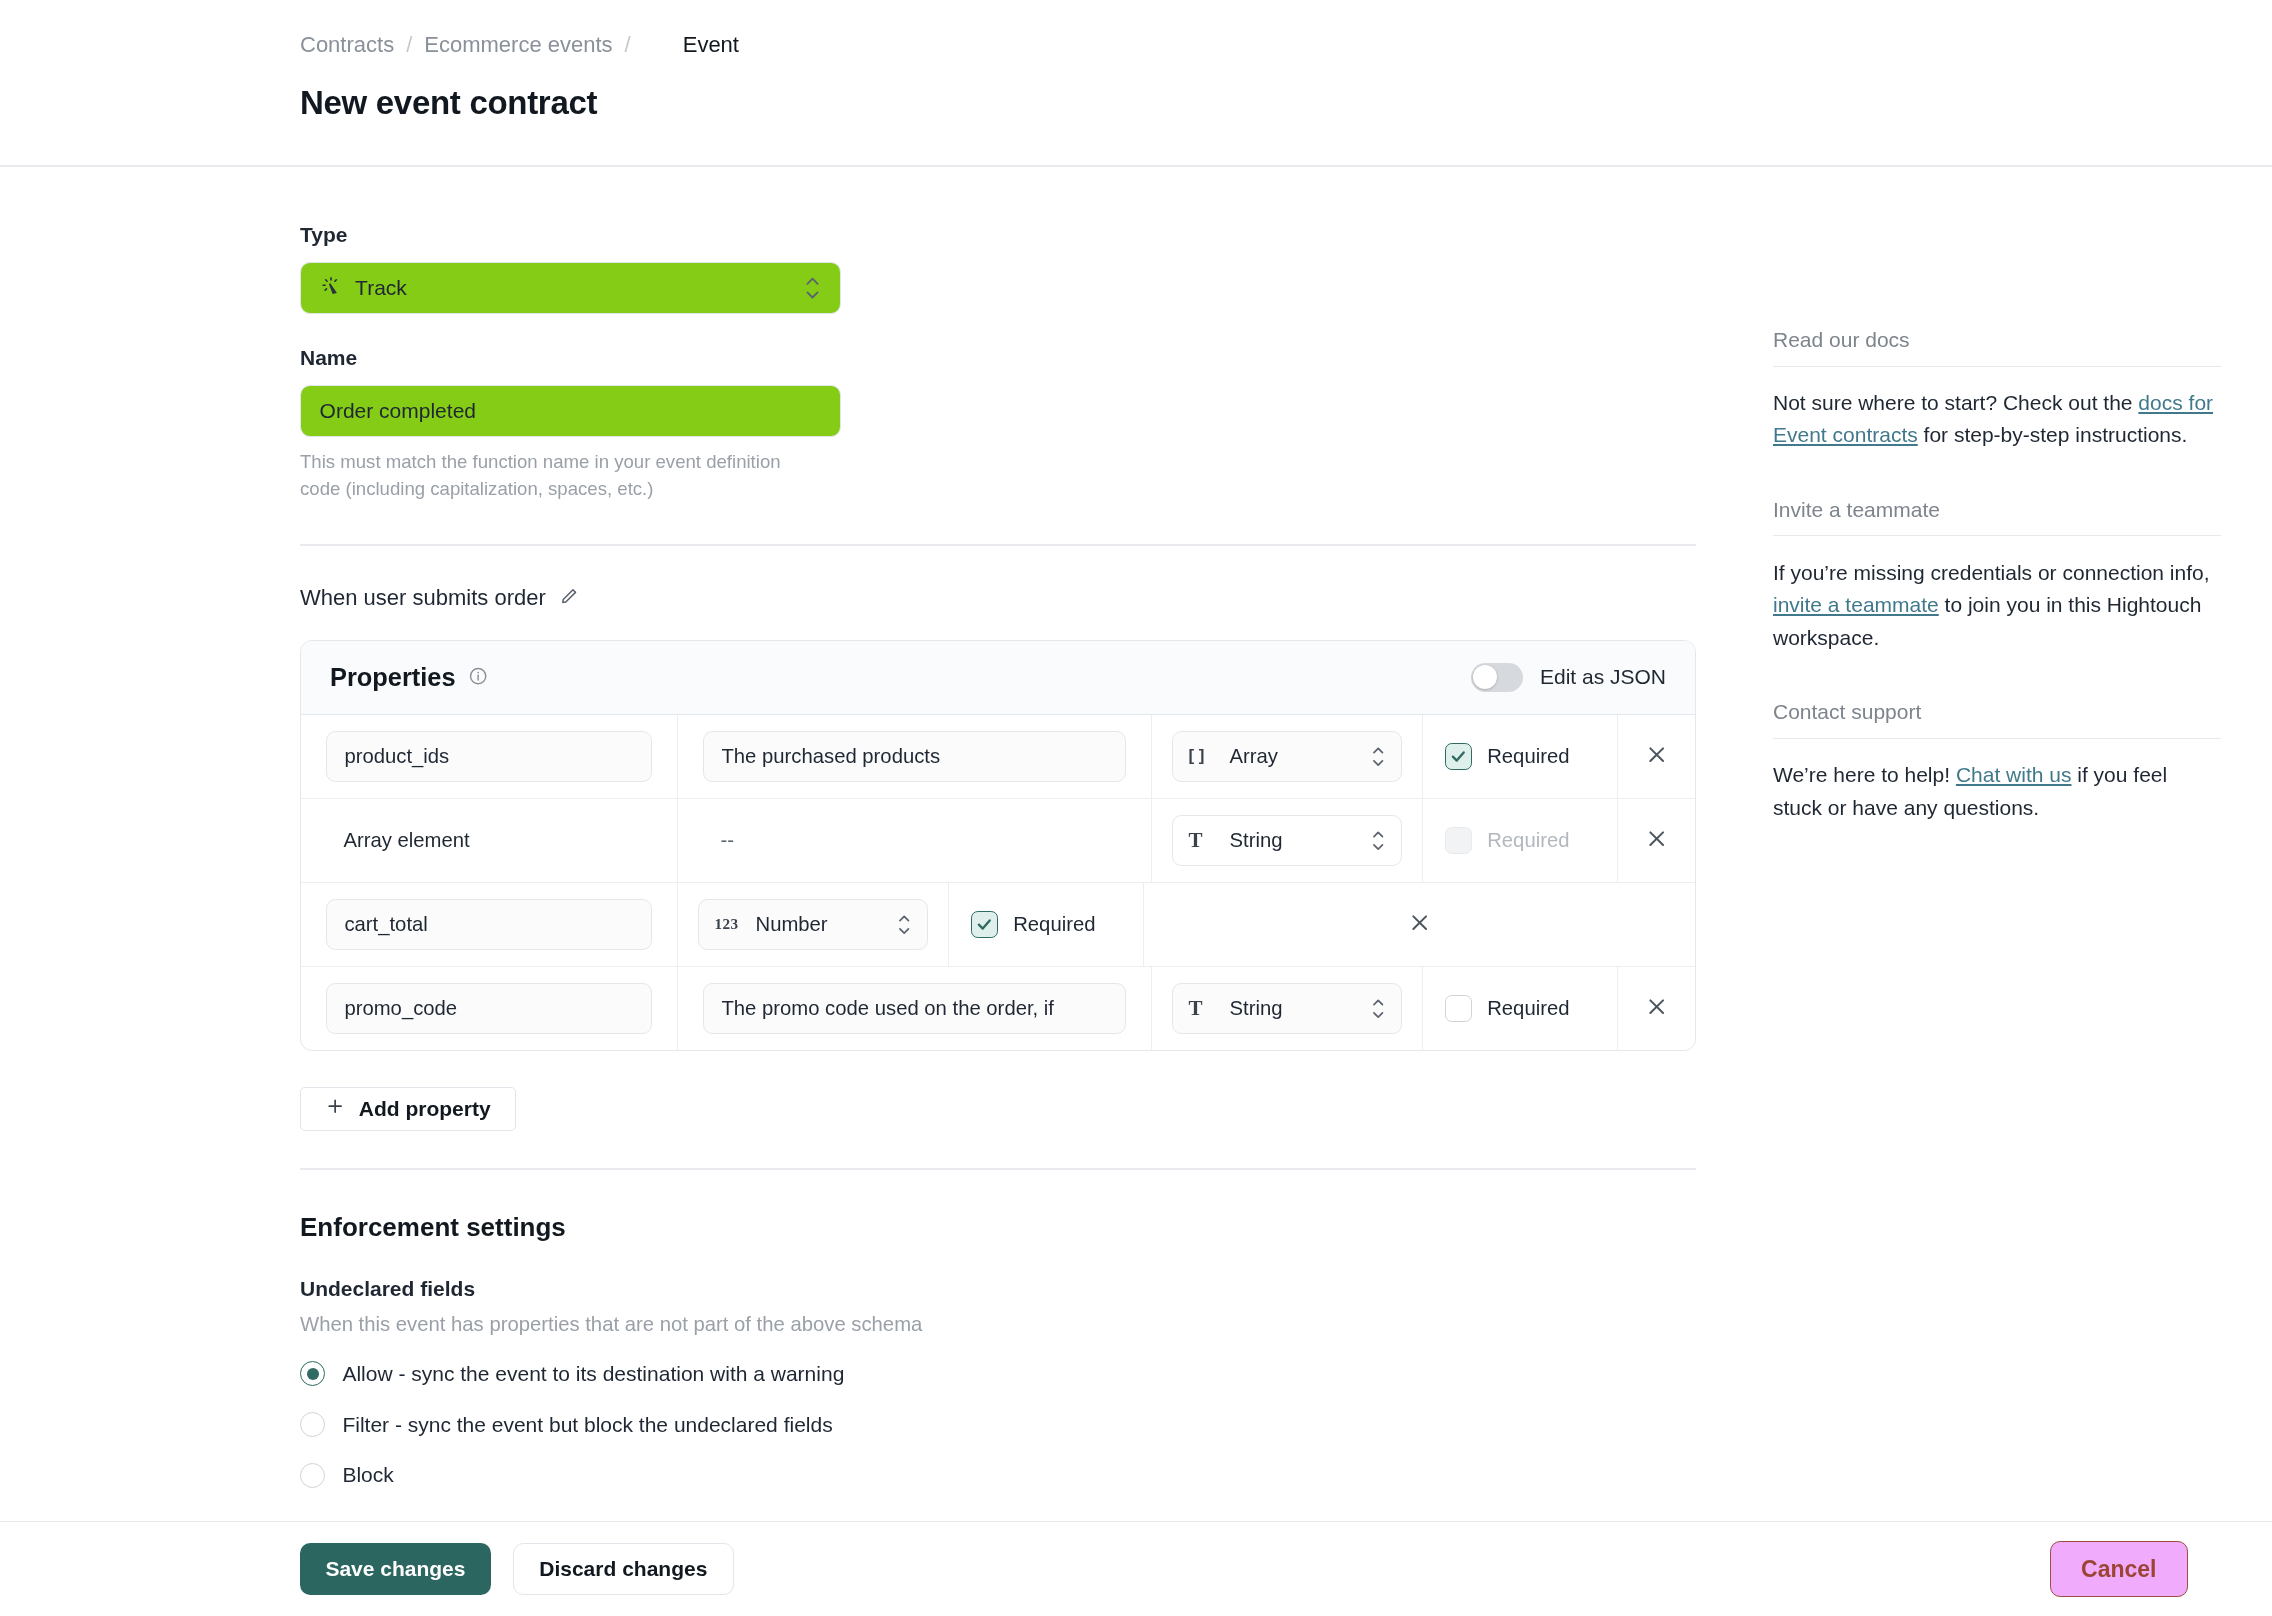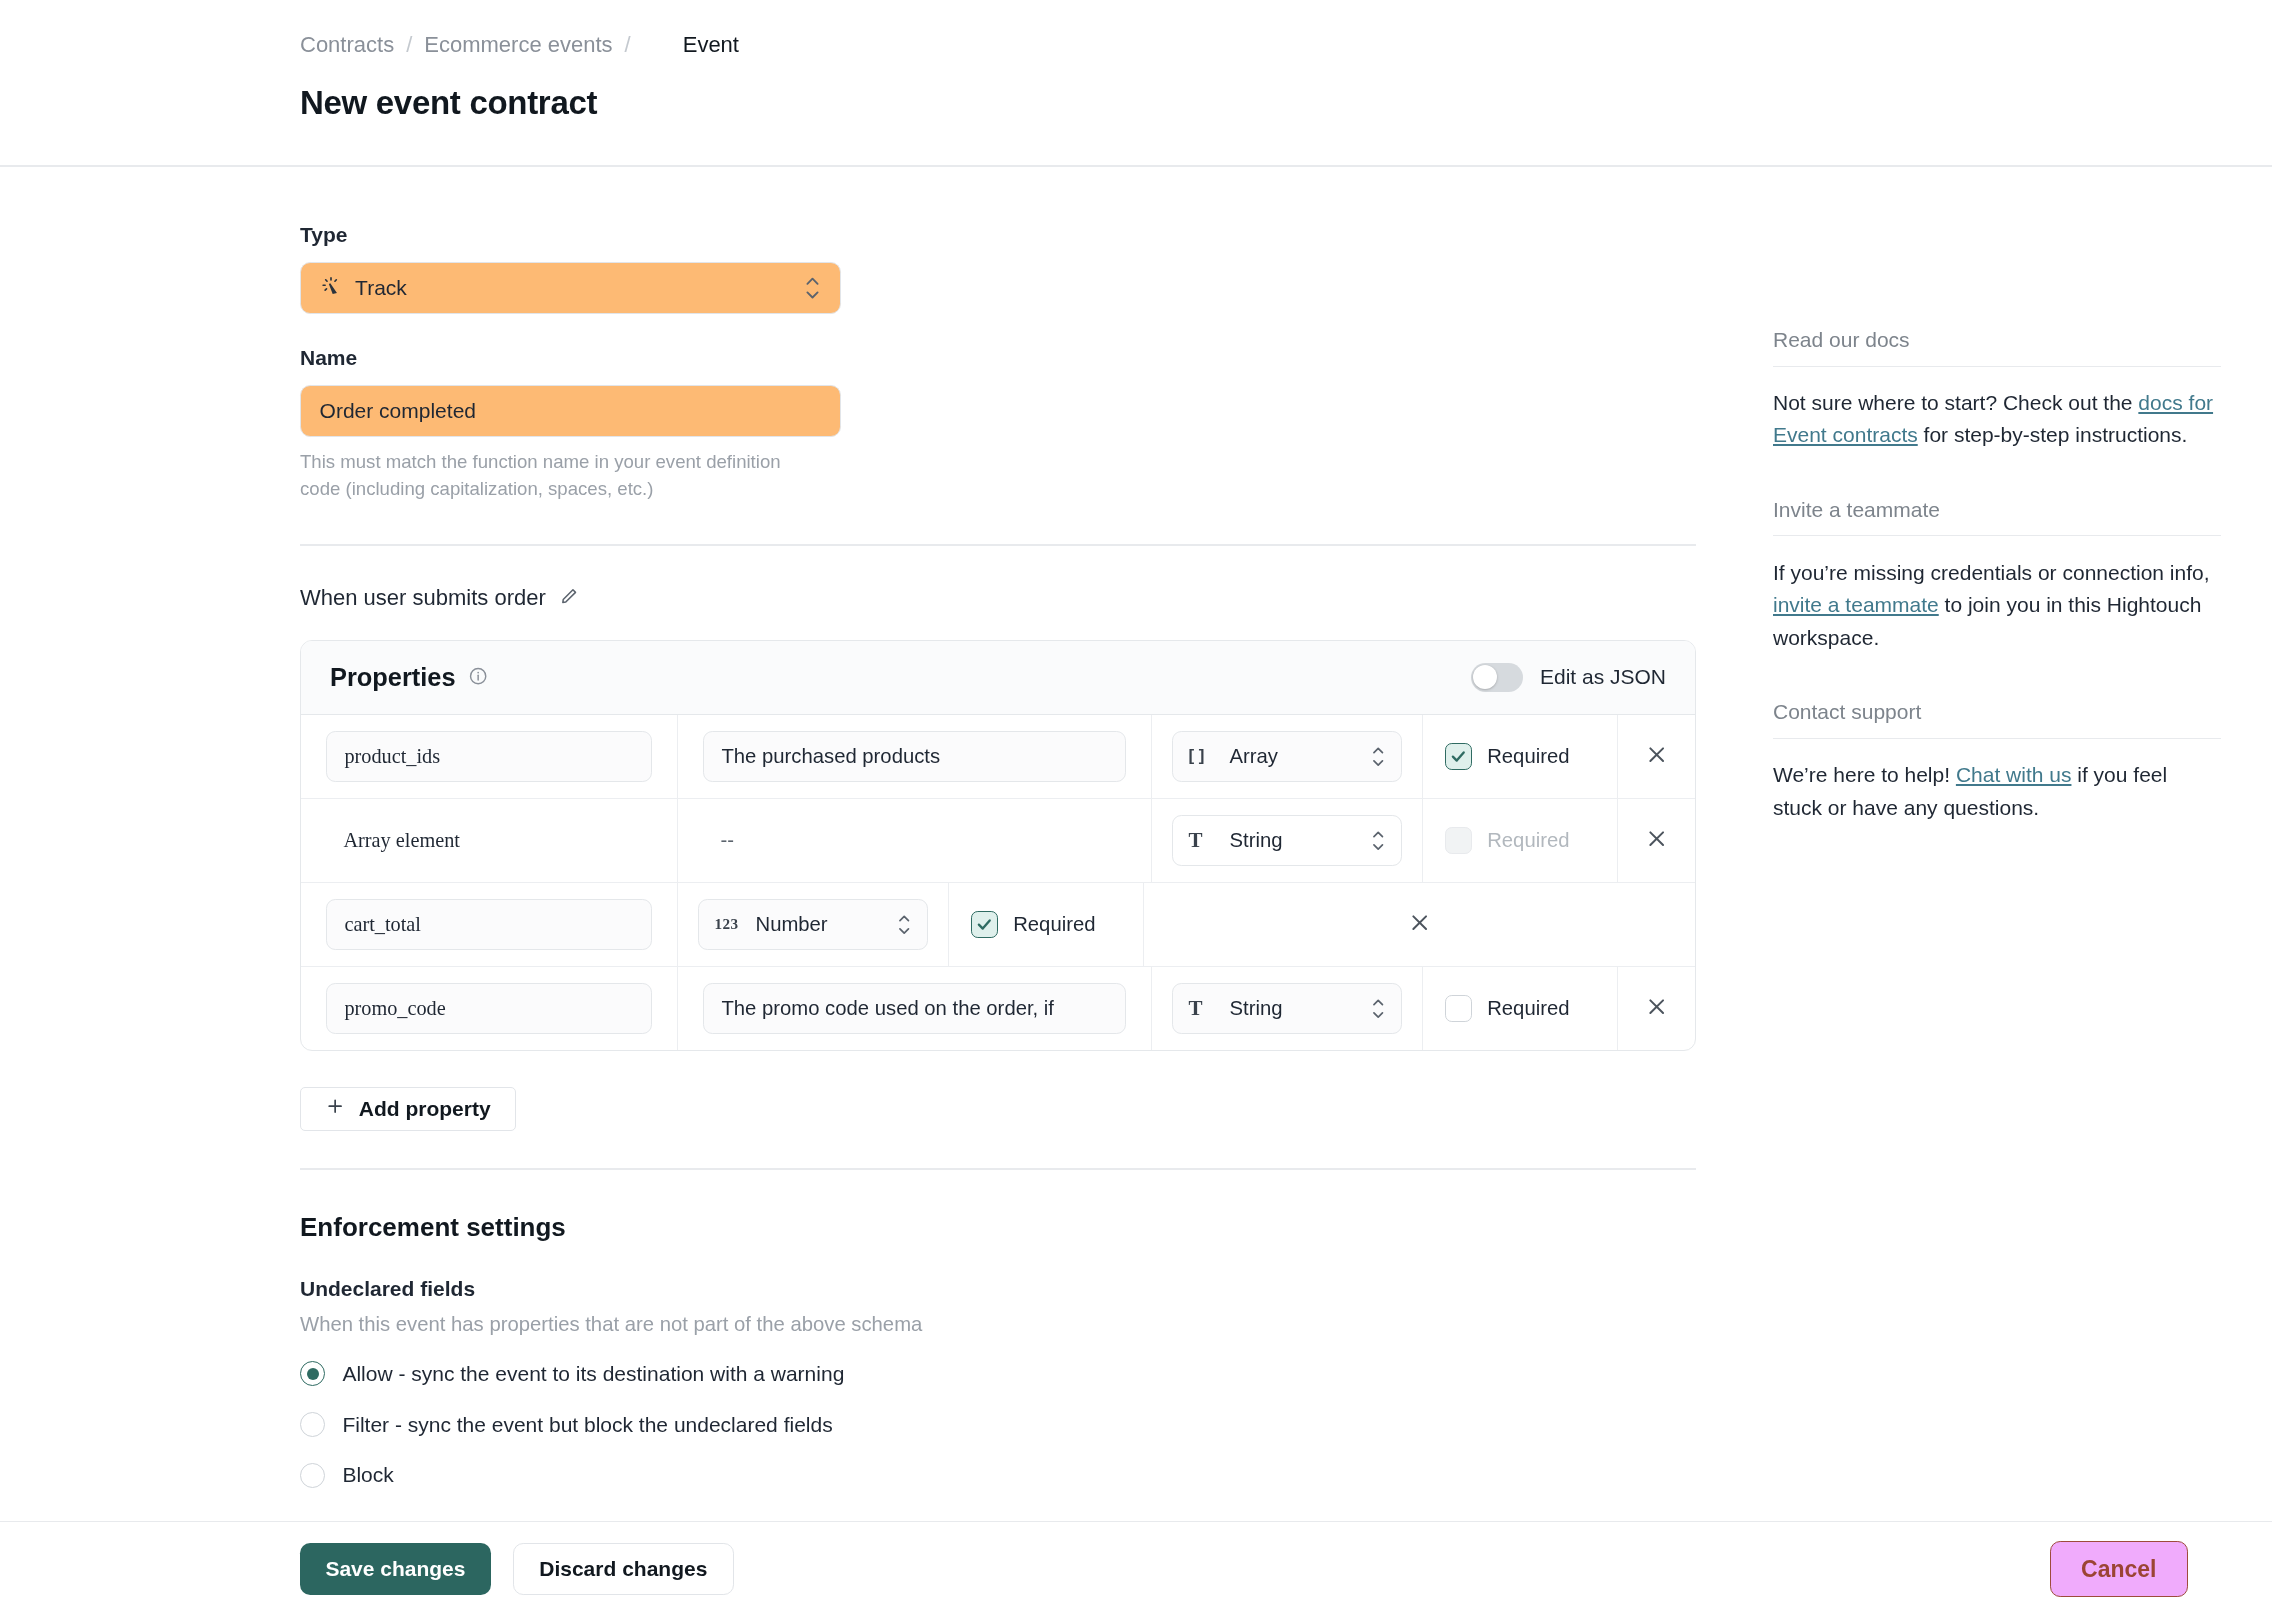--- a/index.html
+++ b/index.html
@@ -24,21 +24,21 @@
   
   .body-wrap { position: absolute; top: 167px; left: 0; width: 2273px; height: 1449px; }
   .main-col { position: absolute; left: 300px; top: 0; width: 1396px; }
   .side-col { position: absolute; left: 1773px; top: 161px; width: 448px; }
 
   
   .field-label { font-size: 21px; font-weight: 600; color: #1f2733; }
   .select-box, .text-input {
     margin-top: 15.2px; height: 52px; width: 541px;
     border: 1.7px solid #e2e5e9; border-radius: 10.2px;
-    background: #fdba74; display: flex; align-items: center;
+    background: #84cc16; display: flex; align-items: center;
     padding: 0 18.6px; font-size: 21px; color: #1f2733;
   }
   .select-box { justify-content: space-between; }
   .sel-left { display: flex; align-items: center; gap: 13.5px; }
   .help-text { margin-top: 12px; font-size: 18.6px; line-height: 1.45; color: #9aa0a8; max-width: 508px; }
 
   .chev-updown { display: inline-flex; flex-direction: column; gap: 2.5px; color: #5b636d; }
   .chev-updown svg { display: block; }
 
   .divider { height: 1.7px; background: #e8eaed; margin: 41px 0 0 0; width: 1396px; }
@@ -54,21 +54,21 @@
     display: flex; align-items: center; justify-content: space-between; padding: 0 29px;
   }
   .props-title { display: flex; align-items: flex-start; gap: 12px; font-size: 25.4px; font-weight: 600; color: #11181f; }
   .toggle-wrap { display: flex; align-items: center; gap: 17px; }
   .toggle { width: 52px; height: 29px; border-radius: 14.4px; background: #d6dade; position: relative; }
   .toggle .knob { position: absolute; top: 2.5px; left: 2.5px; width: 24px; height: 24px; border-radius: 50%; background: #fff; box-shadow: 0 0.8px 2.5px rgba(0,0,0,.25); }
   .toggle-label { font-size: 21px; color: #1f2733; }
 
   .prow { display: flex; border-bottom: 1.7px solid #eceef1; min-height: 83px; align-items: center; }
   .prow:last-child { border-bottom: none; }
-  .c-name { width: 377px; padding: 0 25.4px; display: flex; align-items: center; border-right: 1.7px solid #eceef1; height: 83px; font-family: Liberation Serif, serif; }
+  .c-name { width: 377px; padding: 0 25.4px; display: flex; align-items: center; border-right: 1.7px solid #eceef1; height: 83px; }
   .c-desc { width: 474px; padding: 0 25.4px; display: flex; align-items: center; border-right: 1.7px solid #eceef1; height: 83px; }
   .c-type { width: 271px; padding: 0 20.3px; display: flex; align-items: center; border-right: 1.7px solid #eceef1; height: 83px; }
   .c-req  { width: 195px; padding: 0 22px; display: flex; align-items: center; border-right: 1.7px solid #eceef1; height: 83px; gap: 15.2px; }
   .c-del  { flex: 1; display: flex; align-items: center; justify-content: center; height: 83px; }
 
   .cell-input {
     width: 100%; height: 51px; border: 1.7px solid #e4e7ea; border-radius: 9.3px;
     background: #fbfbfc; display: flex; align-items: center; padding: 0 17px;
     font-size: 20.3px; color: #1f2733; white-space: nowrap; overflow: hidden;
   }

